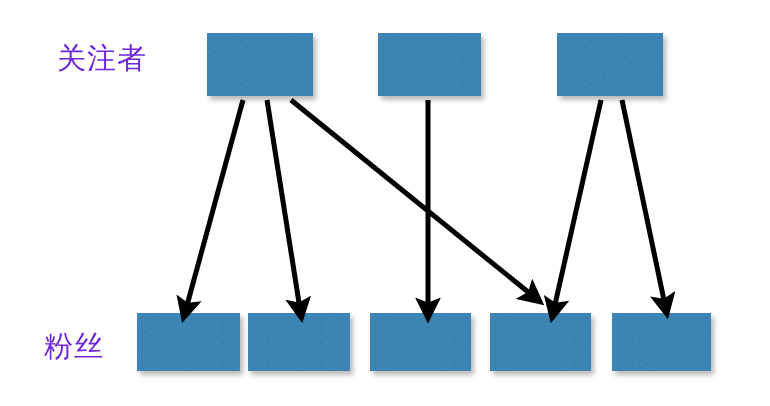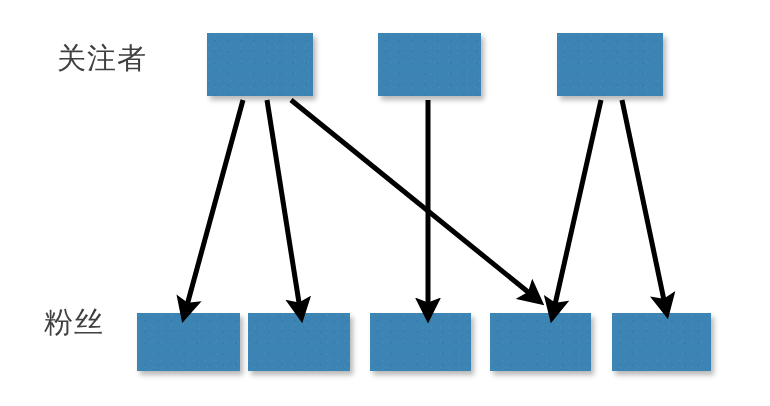--- a/index.html
+++ b/index.html
@@ -14,21 +14,21 @@
     overflow: hidden;
   }
   #canvas {
     position: relative;
     width: 770px;
     height: 406px;
     background: #ffffff;
   }
   .row-label {
     position: absolute;
-    color: #404040;
+    color: #6d28d9;
     font-size: 29px;
     line-height: 1;
     letter-spacing: 1px;
     white-space: nowrap;
     font-family: "DejaVu Sans", "Liberation Sans", sans-serif;
   }
   .node {
     position: absolute;
     background-color: #3b84b4;
     box-shadow: 3px 4px 5px rgba(0,0,0,0.28);
@@ -52,21 +52,21 @@
     height: 406px;
     pointer-events: none;
   }
 </style>
 </head>
 <body>
 
 <div id="canvas">
 
   <div class="row-label" id="label-top" style="left: 57px; top: 44px;">关注者</div>
-  <div class="row-label" id="label-bottom" style="left: 44px; top: 308px;">粉丝</div>
+  <div class="row-label" id="label-bottom" style="left: 44px; top: 332px;">粉丝</div>
 
   <div id="nodes-top">
       <div class="node" style="left: 207px; top: 33px; width: 106px; height: 63px; background-color: rgb(59, 132, 180);"></div>
       <div class="node" style="left: 378px; top: 33px; width: 103px; height: 63px; background-color: rgb(59, 132, 180);"></div>
       <div class="node" style="left: 557px; top: 33px; width: 106px; height: 63px; background-color: rgb(59, 132, 180);"></div>
     </div>
   <div id="nodes-bottom">
       <div class="node" style="left: 137px; top: 313px; width: 103px; height: 58px; background-color: rgb(59, 132, 180);"></div>
       <div class="node" style="left: 248px; top: 313px; width: 102px; height: 58px; background-color: rgb(59, 132, 180);"></div>
       <div class="node" style="left: 370px; top: 313px; width: 101px; height: 58px; background-color: rgb(59, 132, 180);"></div>

